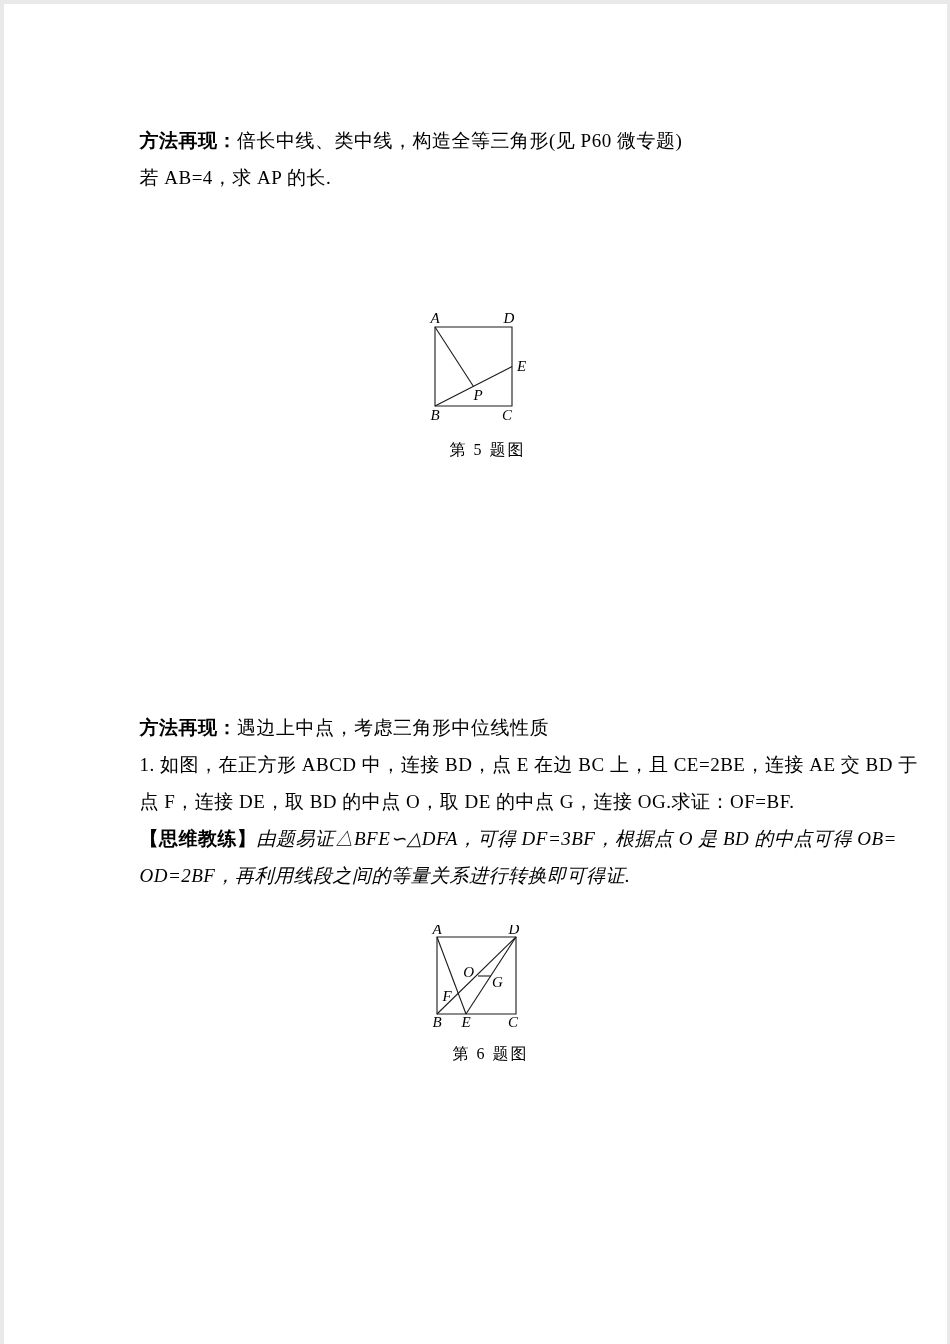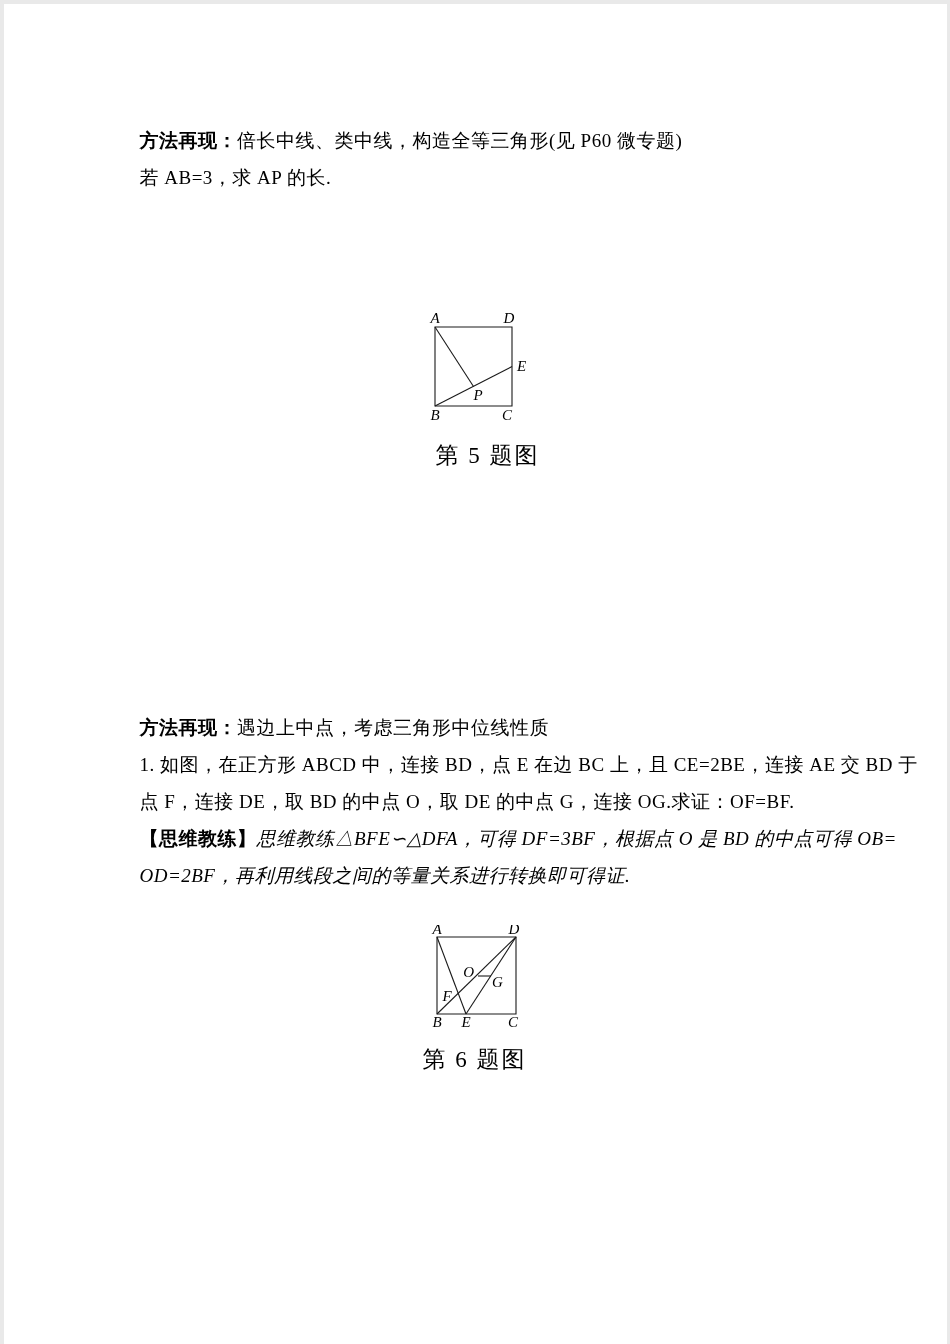--- a/index.html
+++ b/index.html
@@ -38,42 +38,42 @@
   }
   .coach-text { font-style: italic; }
   .figure {
     position: absolute;
   }
   .figure svg { display: block; }
   .fig-caption {
     position: absolute;
     width: 170px;
     text-align: center;
-    font-size: 23px;
+    font-size: 16px;
     letter-spacing: 2px;
     font-family: "Liberation Serif", serif;
   }
   .geoline { stroke: #1a1a1a; stroke-width: 1.1; fill: none; }
   .geolabel {
     font-family: "Liberation Serif", serif;
     font-style: italic;
     font-size: 15px;
     fill: #000;
   }
 </style>
 </head>
 <body>
 
 <div class="page">
 
   <div class="textblock" style="top:118px;">
     <div class="tline">
       <span class="hdr-label">方法再现：</span><span>倍长中线、类中线，构造全等三角形(见 P60 微专题)</span>
     </div>
-    <div class="tline">若 AB=3，求 AP 的长.</div>
+    <div class="tline">若 AB=4，求 AP 的长.</div>
   </div>
 
   <div class="figure" style="left:424px; top:306px;">
     <svg width="120" height="116" viewBox="0 0 120 116">
       <polygon class="geoline" points="7,17 84,17 84,96 7,96"></polygon>
       <line class="geoline" x1="7" y1="96" x2="84" y2="56.5"></line>
       <line class="geoline" x1="7" y1="17" x2="45.5" y2="76.5"></line>
       <text class="geolabel" x="7" y="13" text-anchor="middle">A</text>
       <text class="geolabel" x="81" y="13" text-anchor="middle">D</text>
       <text class="geolabel" x="7" y="110" text-anchor="middle">B</text>
@@ -84,21 +84,21 @@
   </div>
   <div class="fig-caption" style="left:399px; top:436px;">第 5 题图</div>
 
   <div class="textblock" style="top:705px;">
     <div class="tline">
       <span class="hdr-label">方法再现：</span><span>遇边上中点，考虑三角形中位线性质</span>
     </div>
     <div class="tline">1. 如图，在正方形 ABCD 中，连接 BD，点 E 在边 BC 上，且 CE=2BE，连接 AE 交 BD 于</div>
     <div class="tline">点 F，连接 DE，取 BD 的中点 O，取 DE 的中点 G，连接 OG.求证：OF=BF.</div>
     <div class="tline coach-text">
-      <span class="coach-label">【思维教练】</span><span>思维教练△BFE∽△DFA，可得 DF=3BF，根据点 O 是 BD 的中点可得 OB=</span>
+      <span class="coach-label">【思维教练】</span><span>由题易证△BFE∽△DFA，可得 DF=3BF，根据点 O 是 BD 的中点可得 OB=</span>
     </div>
     <div class="tline coach-text">OD=2BF，再利用线段之间的等量关系进行转换即可得证.</div>
   </div>
 
   <div class="figure" style="left:426px; top:921px;">
     <svg width="120" height="108" viewBox="0 0 120 108">
       <polygon class="geoline" points="7,12 86,12 86,89 7,89"></polygon>
       <line class="geoline" x1="7" y1="89" x2="86" y2="12"></line>
       <line class="geoline" x1="7" y1="12" x2="36" y2="89"></line>
       <line class="geoline" x1="86" y1="12" x2="36" y2="89"></line>
@@ -106,15 +106,15 @@
       <text class="geolabel" x="7" y="9" text-anchor="middle">A</text>
       <text class="geolabel" x="84" y="9" text-anchor="middle">D</text>
       <text class="geolabel" x="7" y="102" text-anchor="middle">B</text>
       <text class="geolabel" x="36" y="102" text-anchor="middle">E</text>
       <text class="geolabel" x="83" y="102" text-anchor="middle">C</text>
       <text class="geolabel" x="44" y="52" text-anchor="end">O</text>
       <text class="geolabel" x="62" y="62" text-anchor="start">G</text>
       <text class="geolabel" x="17" y="76" text-anchor="middle">F</text>
     </svg>
   </div>
-  <div class="fig-caption" style="left:386px; top:1040px;">第 6 题图</div>
+  <div class="fig-caption" style="left:402px; top:1040px;">第 6 题图</div>
 
 </div>
 
 </body></html>

